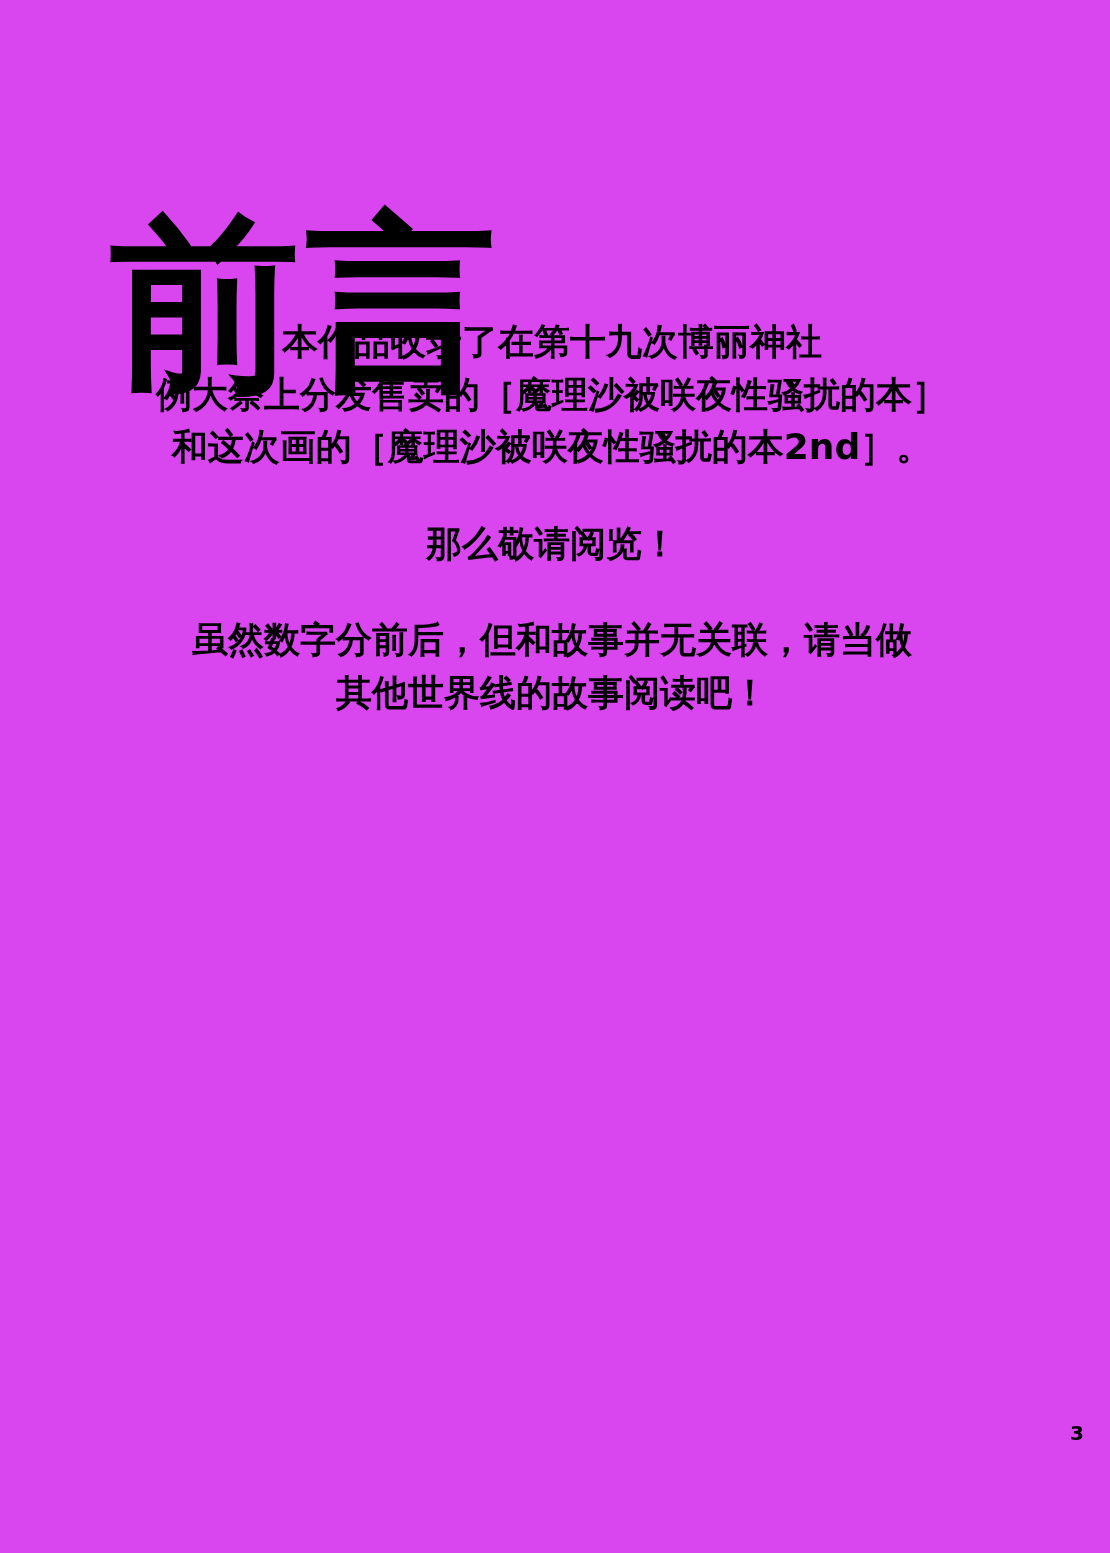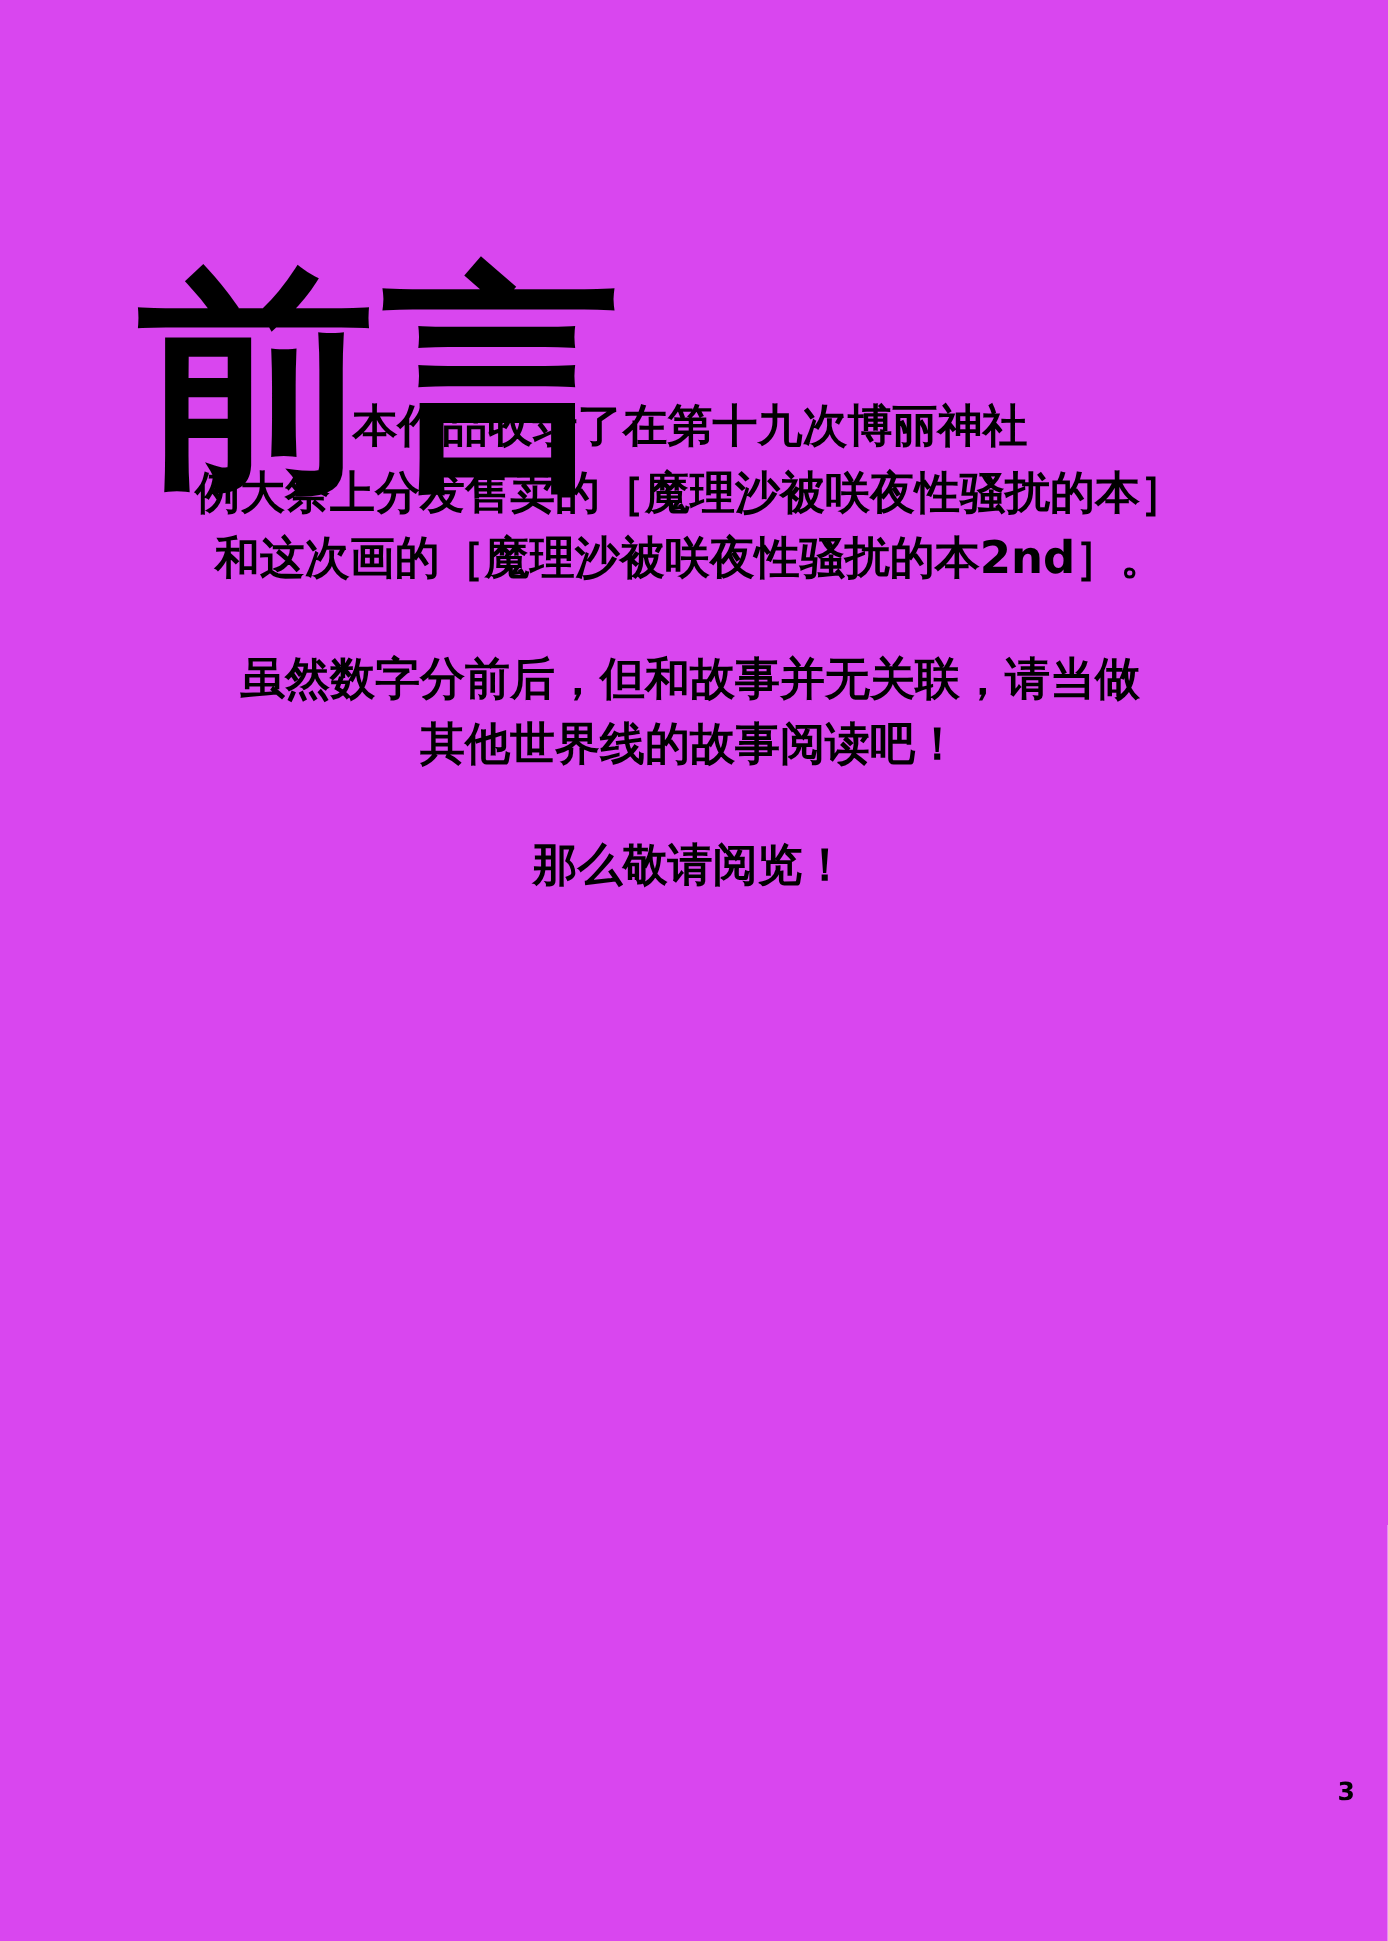--- a/index.html
+++ b/index.html
@@ -65,20 +65,20 @@
 <body>
 
 <div class="page">
 
   <h1 class="title">前言</h1>
 
   <div class="body-text">
     <p class="para">本作品收录了在第十九次博丽神社
 例大祭上分发售卖的［魔理沙被咲夜性骚扰的本］
 和这次画的［魔理沙被咲夜性骚扰的本2nd］。</p>
+    <p class="para">那么敬请阅览！</p>
     <p class="para">虽然数字分前后，但和故事并无关联，请当做
 其他世界线的故事阅读吧！</p>
-    <p class="para">那么敬请阅览！</p>
   </div>
 
   <div class="page-number">3</div>
 
 </div>
 
 </body></html>

